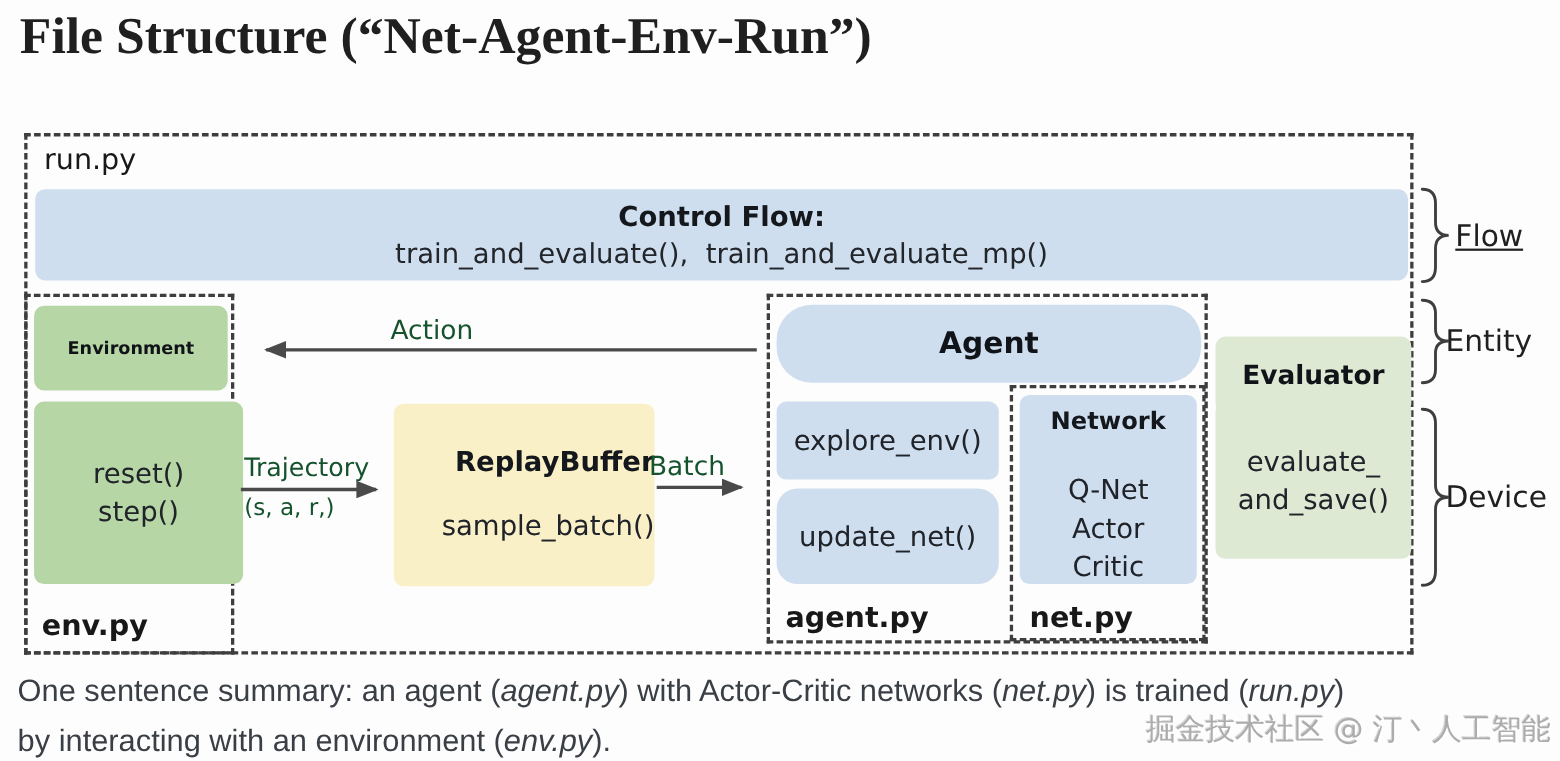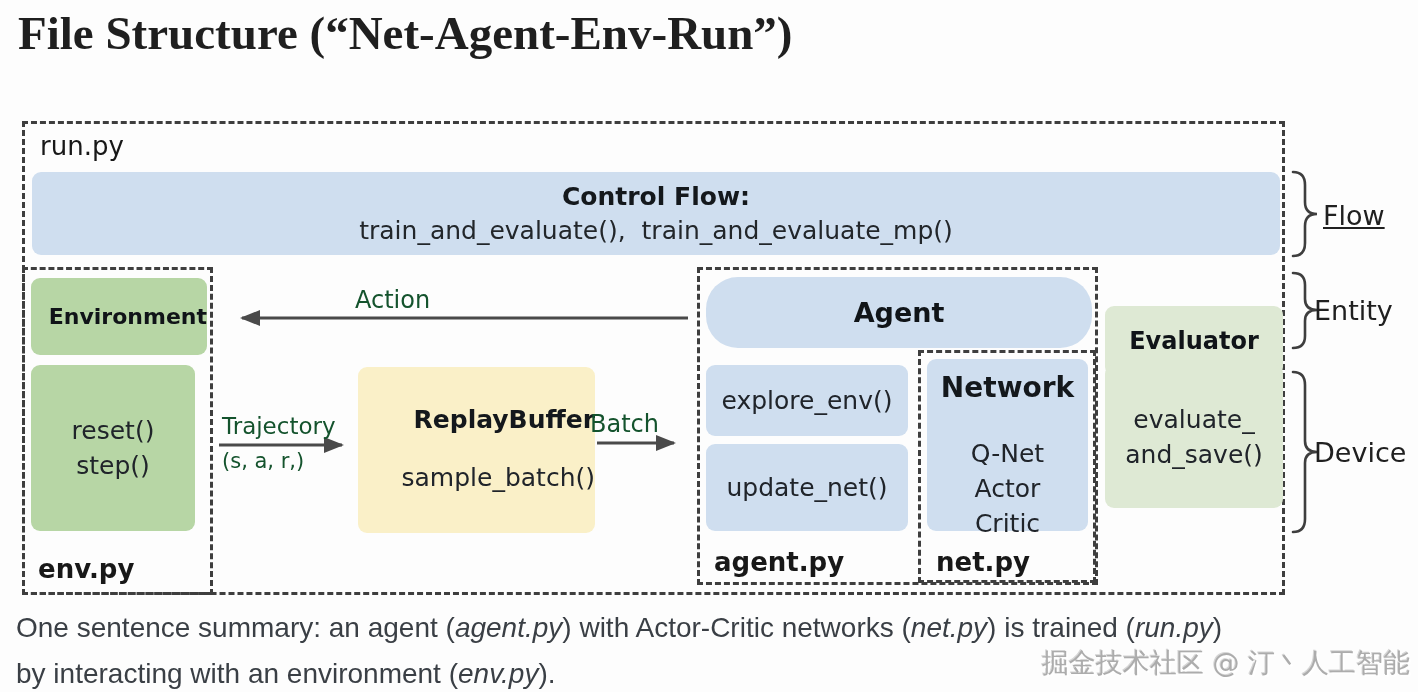--- a/index.html
+++ b/index.html
@@ -42,36 +42,36 @@
     text-align: center;
   }
   .blue   { background: #cfdeef; }
   .green  { background: #b7d6a5; }
   .lgreen { background: #dee9d4; }
   .yellow { background: #faf0c8; }
   .bold-title { font-weight: 700; color: #101418; }
   .cf-heading { font-size: 25px; font-weight: 700; color: #14181c; line-height: 34px; }
   .cf-funcs { font-size: 25px; color: #22262a; line-height: 34px; white-space: pre; }
   .method-line { font-size: 25px; color: #20242a; line-height: 35px; white-space: pre; }
-  .entity-label-sm { font-size: 22px; align-items: flex-end; }
+  .entity-label-sm { font-size: 16px; }
   .entity-label-md { font-size: 24px; }
   .entity-label-lg { font-size: 27px; }
   .arrow-label {
     font-size: 24px;
     color: #14532d;
     text-align: left;
     white-space: nowrap;
   }
   .brace-label {
     font-size: 27px;
     color: #202020;
     white-space: nowrap;
   }
   .rb-title { font-size: 25px; font-weight: 700; color: #14181c; margin-bottom: 26px; }
-  .net-title { font-size: 28px; font-weight: 700; color: #14181c; margin-bottom: 32px; }
+  .net-title { font-size: 22px; font-weight: 700; color: #14181c; margin-bottom: 32px; }
   .summary {
     left: 16px;
     font-size: 28px;
     color: #3a3f45;
     font-family: "Liberation Sans", sans-serif;
     white-space: nowrap;
   }
   .summary .it { font-style: italic; }
   .watermark {
     right: 8px; top: 645px;
@@ -96,21 +96,21 @@
     <div class="cf-heading">Control Flow:</div>
     <div class="cf-funcs">train_and_evaluate(),  train_and_evaluate_mp()</div>
   </div>
 
   <div class="abs dashed-box" style="left:22px; top:267px; width:191px; height:328px;"></div>
 
   <div class="abs fill-box green bold-title entity-label-sm" style="left:31px; top:278px; width:176px; height:77px;">
     <div>Environment</div>
   </div>
 
-  <div class="abs fill-box green" style="left:31px; top:365px; width:164px; height:166px;">
+  <div class="abs fill-box green" style="left:31px; top:365px; width:190px; height:166px;">
     <div class="method-line">reset()</div>
     <div class="method-line">step()</div>
   </div>
 
   <div class="abs file-label" style="left:38px; top:554px;">env.py</div>
 
   <div class="abs fill-box yellow" style="left:358px; top:367px; width:237px; height:166px;align-items:flex-end;">
     <div class="rb-title">ReplayBuffer</div>
     <div class="method-line">sample_batch()</div>
   </div>
@@ -118,21 +118,21 @@
   <div class="abs dashed-box" style="left:697px; top:267px; width:401px; height:318px;"></div>
 
   <div class="abs fill-box blue bold-title entity-label-lg" style="left:706px; top:277px; width:386px; height:71px;border-radius:32px;">
     <div>Agent</div>
   </div>
 
   <div class="abs fill-box blue" style="left:706px; top:365px; width:202px; height:71px;">
     <div class="method-line">explore_env()</div>
   </div>
 
-  <div class="abs fill-box blue" style="left:706px; top:444px; width:202px; height:87px;">
+  <div class="abs fill-box blue" style="left:706px; top:444px; width:202px; height:87px;border-radius:19px;">
     <div class="method-line">update_net()</div>
   </div>
 
   <div class="abs file-label" style="left:714px; top:547px;">agent.py</div>
 
   <div class="abs dashed-box" style="left:918px; top:350px; width:178px; height:233px;"></div>
 
   <div class="abs fill-box blue" style="left:927px; top:359px; width:161px; height:172px; justify-content:flex-start; padding-top:12px;">
     <div class="net-title">Network</div>
     <div class="method-line">Q-Net</div>

